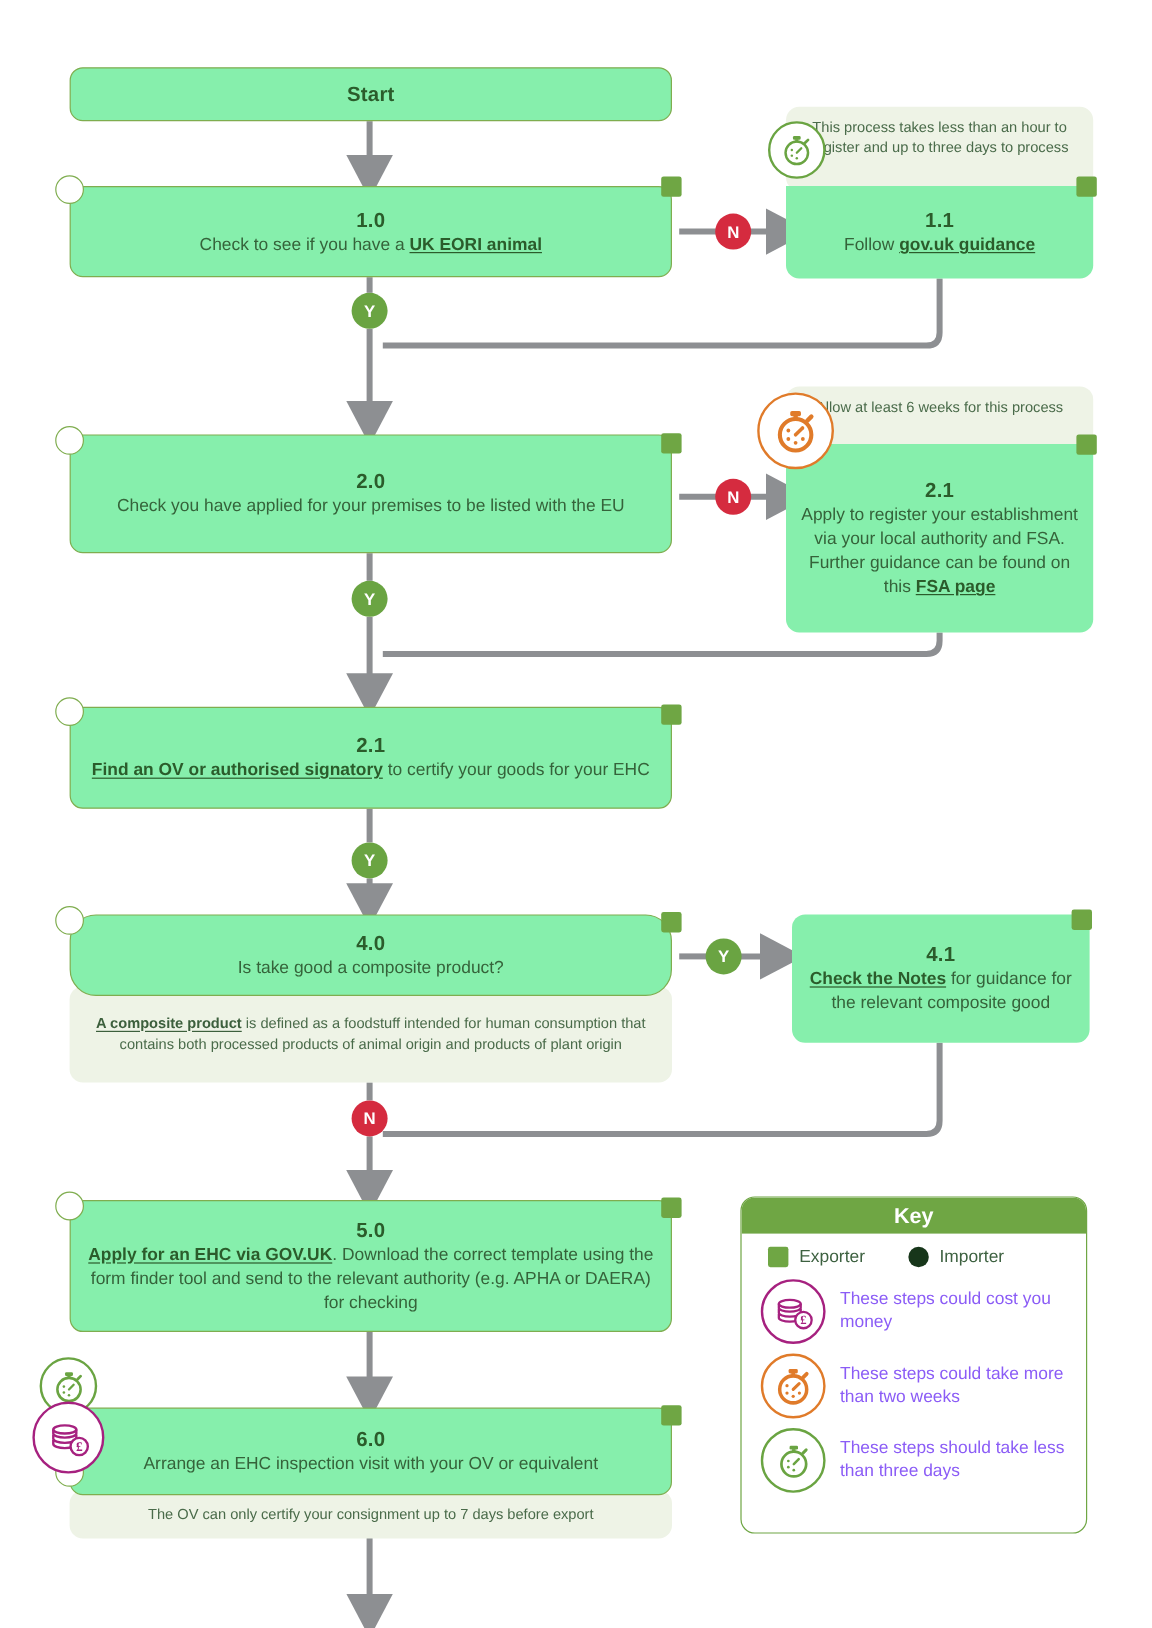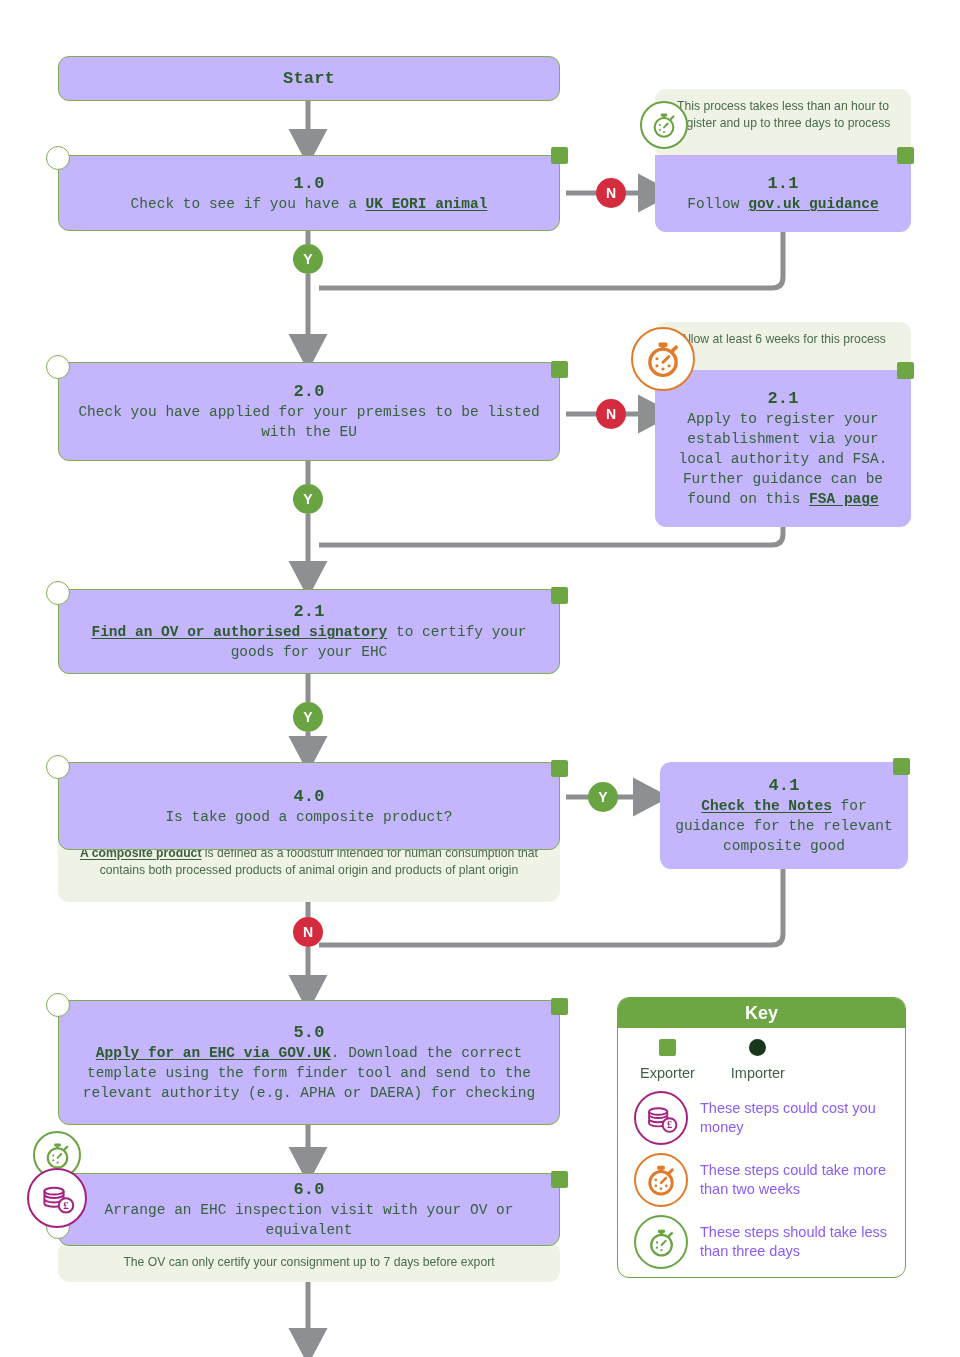--- a/index.html
+++ b/index.html
@@ -10,27 +10,27 @@
     overflow: hidden;
   }
   #stage { position: relative; width: 960px; height: 1357px; }
 
   
   #wires { position: absolute; inset: 0; width: 960px; height: 1357px; z-index: 1; }
 
   
   .node {
     position: absolute; z-index: 3;
-    background: #c4b5fd;
+    background: #86efac;
     border: 1.6px solid #7fad4f;
     border-radius: 11px;
     color: #2c5d2c;
     text-align: center;
     display: flex; flex-direction: column;
-    align-items: center; justify-content: center; font-family: Liberation Mono, monospace;
+    align-items: center; justify-content: center;
   }
   .node .num {
     font-weight: bold; font-size: 17px; line-height: 21px;
     color: #2b5c2b; letter-spacing: .2px;
   }
   .node .body {
     font-size: 14.5px; line-height: 20px; color: #35633a;
     padding: 0 10px;
   }
   .node.start { font-weight: bold; font-size: 19px; color: #1f4f22; }
@@ -93,21 +93,21 @@
     overflow: hidden;
   }
   #key-title {
     height: 30px; background: #6fa644; color: #ffffff;
     font-weight: bold; font-size: 18px;
     display: flex; align-items: center; justify-content: center;
   }
   #key-legend-row {
     display: flex; align-items: center; padding: 11px 0 6px 0;
   }
-  .key-mini { display: flex; align-items: center; gap: 9px; flex-direction: column; }
+  .key-mini { display: flex; align-items: center; gap: 9px; }
   .key-mini.exp { margin-left: 22px; }
   .key-mini.imp { margin-left: 36px; }
   .mini-square { width: 17px; height: 17px; background: #6fa644; border-radius: 2px; }
   .mini-dot { width: 17px; height: 17px; background: #17361a; border-radius: 50%; }
   .key-mini span { font-size: 14.5px; color: #3d6140; }
 
   .key-row {
     display: flex; align-items: center; gap: 12px;
     padding: 4px 10px 4px 16px;
   }
@@ -244,38 +244,38 @@
       <span class="lnk">Find an OV or authorised signatory</span><span> to certify your goods for your EHC</span>
     </div>
   </div>
   <div class="circ-hollow" style="left:46px; top:581px;"></div>
   <div class="sq-exporter" style="left:551px; top:587px;"></div>
   <div class="badge yes" style="left:293px; top:702px;">Y</div>
 
   <div class="subnote" style="left:58px; top:822px; width:502px; height:80px;">
     <span><span class="lnk">A composite product</span><span> is defined as a foodstuff intended for human consumption that contains both processed products of animal origin and products of plant origin</span></span>
   </div>
-  <div class="node" style="left:58px; top:762px; width:502px; height:88px;">
+  <div class="node" style="left:58px; top:762px; width:502px; height:68px;border-radius:22px;">
     <div class="num">4.0</div>
     <div class="body">Is take good a composite product?</div>
   </div>
   <div class="circ-hollow" style="left:46px; top:755px;"></div>
   <div class="sq-exporter" style="left:551px; top:760px;"></div>
   <div class="badge yes" style="left:588px; top:782px;">Y</div>
   <div class="badge no" style="left:293px; top:917px;">N</div>
 
   <div class="node" style="left:660px; top:762px; width:248px; height:107px; border:none;">
     <div class="num">4.1</div>
     <div class="body">
       <span class="lnk">Check the Notes</span><span> for guidance for the relevant composite good</span>
     </div>
   </div>
   <div class="sq-exporter" style="left:893px; top:758px;"></div>
 
-  <div class="node" style="left:58px; top:1000px; width:502px; height:125px;">
+  <div class="node" style="left:58px; top:1000px; width:502px; height:110px;">
     <div class="num">5.0</div>
     <div class="body">
       <span class="lnk">Apply for an EHC via GOV.UK</span><span>. Download the correct template using the form finder tool and send to the relevant authority (e.g. APHA or DAERA) for checking</span>
     </div>
   </div>
   <div class="circ-hollow" style="left:46px; top:993px;"></div>
   <div class="sq-exporter" style="left:551px; top:998px;"></div>
 
   <div class="subnote" style="left:58px; top:1242px; width:502px; height:40px;">
     <span>The OV can only certify your consignment up to 7 days before export</span>

